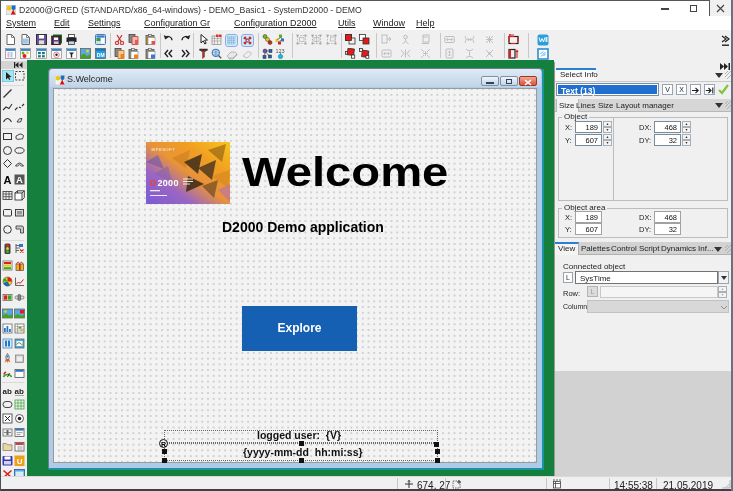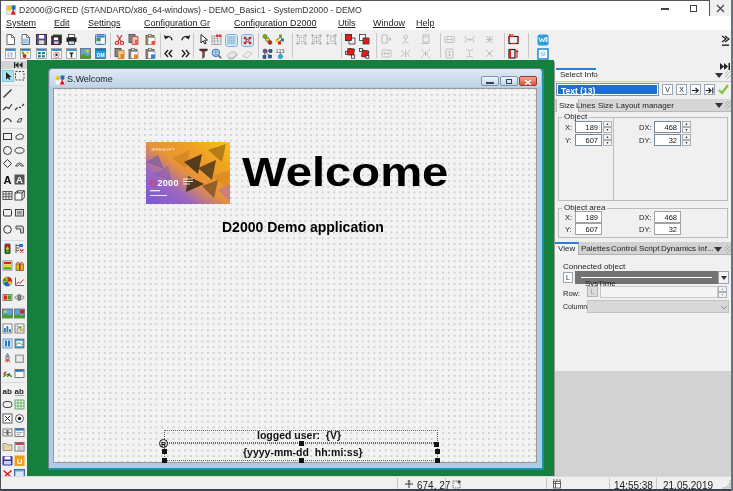--- a/index.html
+++ b/index.html
@@ -667,20 +667,21 @@
         <g fill="#ffffff" opacity="0.85">
           <rect x="37" y="36.5" width="10" height="1"></rect>
           <rect x="37" y="39" width="10" height="1"></rect>
           <rect x="37" y="41.5" width="7" height="1"></rect>
           <rect x="4" y="48" width="10" height="1.3"></rect>
           <rect x="4" y="53" width="17" height="1"></rect>
         </g>
       </svg>
       <div class="abs" style="left:188px;top:61px;font-size:40px;font-weight:bold;color:#000;white-space:nowrap;transform:scaleX(1.18);transform-origin:0 0;">Welcome</div>
       <div class="abs" style="left:168px;top:130px;font-size:14px;font-weight:bold;color:#000;white-space:nowrap;">D2000 Demo application</div>
+      <div class="abs" style="left:188px;top:217px;width:115px;height:45px;background:#1560b2;color:#fff;font-size:12px;font-weight:bold;text-align:center;line-height:45px;">Explore</div>
       <div class="abs" style="left:203px;top:340px;font-size:10.5px;font-weight:bold;color:#111;white-space:nowrap;">logged user:&nbsp; {V}</div>
       <div class="abs" style="left:189px;top:357px;font-size:10.5px;font-weight:bold;color:#111;white-space:nowrap;">{yyyy-mm-dd&nbsp; hh:mi:ss}</div>
       <div class="dotrect" style="left:110px;top:341px;width:274px;height:13px;"></div>
       <div class="dotrect" style="left:110px;top:354px;width:274px;height:18px;"></div>
       <div class="hdl" style="left:245px;top:352px"></div>
       <div class="hdl" style="left:380px;top:353px"></div>
       <div class="hdl" style="left:108px;top:360px"></div>
       <div class="hdl" style="left:381px;top:360px"></div>
       <div class="hdl" style="left:108px;top:369px"></div>
       <div class="hdl" style="left:245px;top:369px"></div>
@@ -785,21 +786,21 @@
   <div class="abs ptl" style="left:143px;top:182px;">Inf...</div>
   <svg class="abs" style="left:159px;top:185px" width="8" height="5" viewBox="0 0 8 5">
       <path d="M0 0 H8 L4 5 Z" fill="#333"></path>
     </svg>
   <svg class="abs" style="left:170px;top:183px" width="7" height="8" viewBox="0 0 7 8">
       <path d="M0 3 L3 0 M0 6 L6 0 M2 8 L7 3" stroke="#aaa" stroke-width="0.9"></path>
     </svg>
 
   <div class="abs" style="left:8px;top:200px;font-size:8px;color:#222;">Connected object</div>
   <div class="abs" style="left:8px;top:210px;width:10px;height:11px;background:#fdfdfd;border:1px solid #9aa5ad;font-size:7px;color:#333;text-align:center;line-height:10px;">L</div>
-  <div class="abs" style="left:20px;top:209px;width:143px;height:13px;background:#fff;border:6px solid #737373;">
+  <div class="abs" style="left:20px;top:209px;width:143px;height:13px;background:#fff;border:1px solid #737373;">
     <div class="abs" style="left:4px;top:2px;font-size:8px;color:#222;">SysTime</div>
   </div>
   <div class="abs" style="left:163px;top:209px;width:11px;height:13px;background:#f2f2f2;border:1px solid #9aa5ad;">
     <svg class="abs" style="left:2px;top:4px" width="6" height="4" viewBox="0 0 6 4">
         <path d="M0 0 H6 L3 4 Z" fill="#333"></path>
       </svg>
   </div>
   <div class="abs" style="left:8px;top:227px;font-size:7.5px;color:#222;">Row:</div>
   <div class="abs" style="left:32px;top:224px;width:11px;height:11px;background:#dcdcdc;border:1px solid #b4b4b4;font-size:7px;color:#999;text-align:center;line-height:10px;">L</div>
   <div class="abs" style="left:45px;top:224px;width:118px;height:12px;background:#f5f5f5;border:1px solid #c8c8c8;"></div>

